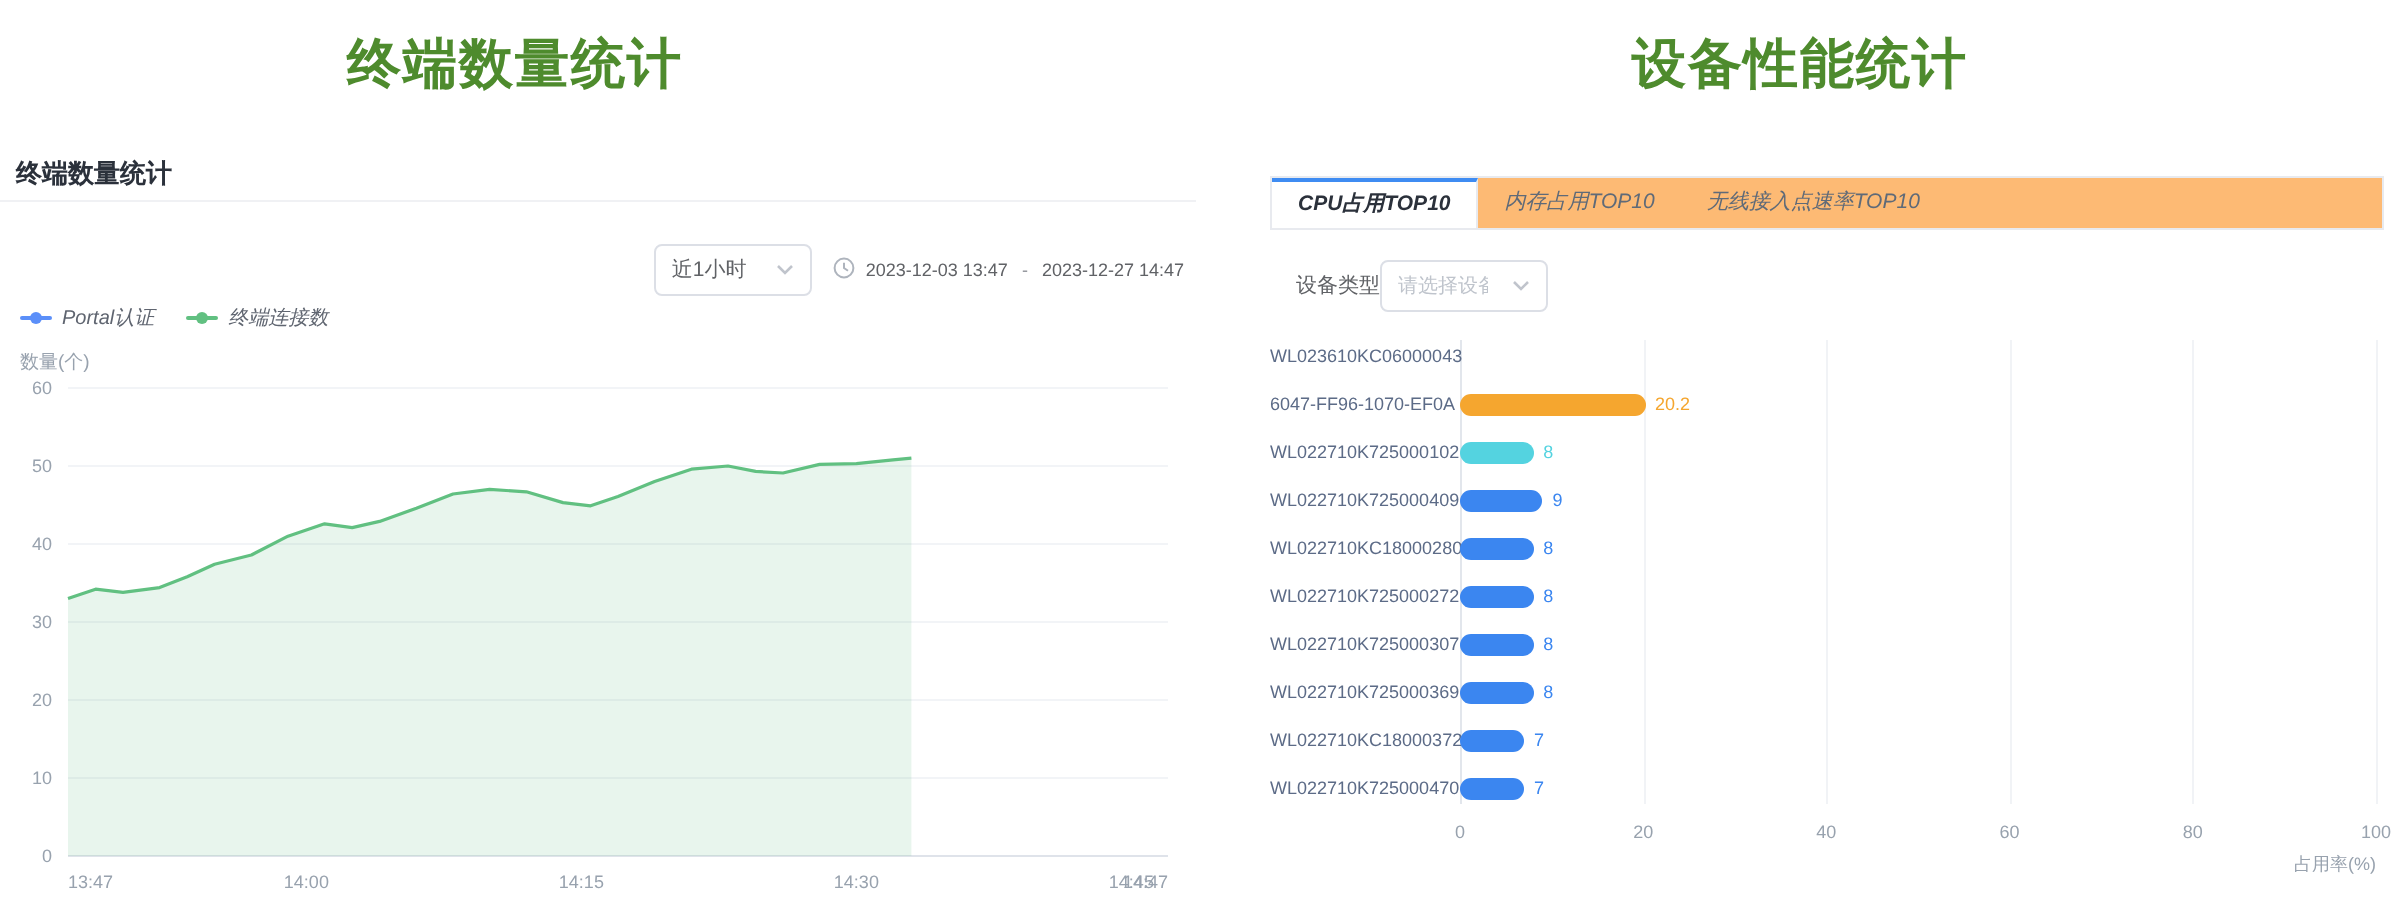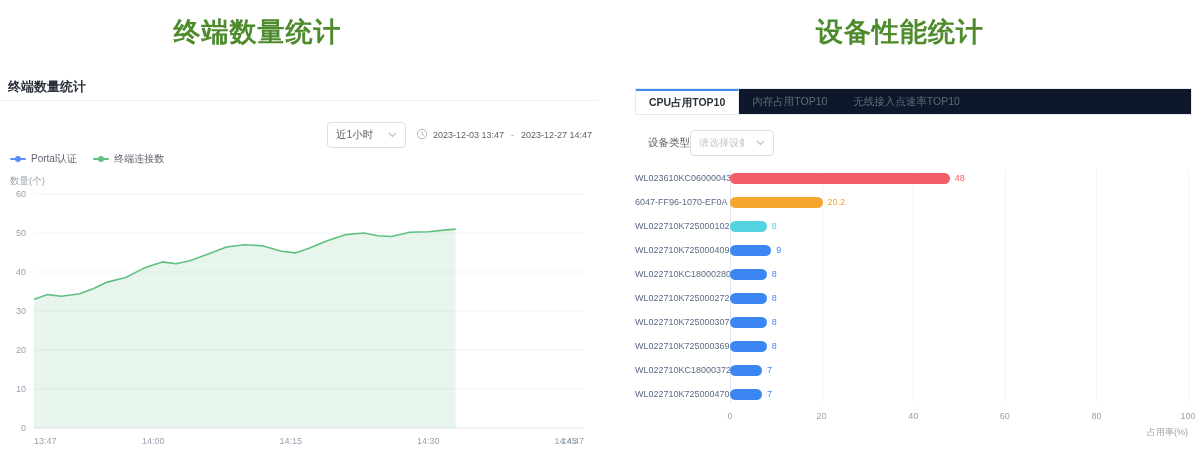--- a/index.html
+++ b/index.html
@@ -21,27 +21,27 @@
   .select { display:inline-flex; align-items:center; gap:6px; height:26px; padding:0 8px; border:1px solid #dcdfe6; border-radius:4px; background:#fff; font-size:10.5px; color:#606266; cursor:pointer; }
   .select .chev { display:inline-flex; }
   .date-range { display:inline-flex; align-items:center; gap:5px; font-size:9px; color:#606266; cursor:pointer; }
   .date-sep { color:#909399; margin:0 2px; }
 
   .legend { position:absolute; left:10px; top:152px; display:flex; align-items:center; gap:16px; }
   .legend-item { display:flex; align-items:center; gap:5px; cursor:pointer; }
   .legend-marker { position:relative; width:16px; height:8px; display:inline-block; }
   .legend-marker .lg-line { position:absolute; left:0; right:0; top:3px; height:2px; background:currentColor; border-radius:1px; }
   .legend-marker .lg-dot { position:absolute; left:5px; top:1px; width:6px; height:6px; background:currentColor; border-radius:50%; }
-  .legend-text { font-size:10px; color:#5f6570; }
+  .legend-text { font-size:10px; color:#5f6570;font-style:italic; }
 
   .ylabel { position:absolute; left:10px; top:175px; font-size:9.5px; color:#98a2ae; }
   .line-chart { position:absolute; left:8px; top:188px; }
   .line-chart .tk { font-size:9px; fill:#98a2ae; }
 
-  .tabs { position:absolute; left:35px; right:8px; top:88px; display:flex; height:27px; background:#0f172a; border:1px solid #e8eaef; }
+  .tabs { position:absolute; left:35px; right:8px; top:88px; display:flex; height:27px; background:#fdba74; border:1px solid #e8eaef;font-style:italic; }
   .tab { padding:0 13px; line-height:25px; font-size:10.5px; color:#5f6a78; cursor:pointer; white-space:nowrap; }
   .tab.active { background:#fff; font-weight:700; color:#2b313b; border-top:2px solid #3f8cf2; border-right:1px solid #e8eaef; line-height:23px; }
 
   .device-filter { position:absolute; left:48px; top:130px; display:flex; align-items:center; }
   .device-filter .flabel { font-size:10.5px; color:#606266; }
   .device-filter .select { width:84px; font-size:10px;gap:12px; }
   .device-filter .placeholder { color:#bfc4cc; overflow:hidden; white-space:nowrap; flex:1; }
   .select .chev { margin-left:auto; }
 
   .barchart { position:absolute; left:35px; right:12px; top:166px; }
@@ -161,24 +161,20 @@
             <i class="vline zero" style="left: 0%;"></i>
             <i class="vline" style="left: 20%;"></i>
             <i class="vline" style="left: 40%;"></i>
             <i class="vline" style="left: 60%;"></i>
             <i class="vline" style="left: 80%;"></i>
             <i class="vline" style="left: 100%;"></i>
           </div>
         <div class="bar-rows">
             <div class="bar-row">
               <div class="bar-label">WL023610KC06000043</div>
-              <div class="bar-track">
-                <div class="bar" style="width: 48%; background: rgb(242, 94, 103);"></div>
-                <span class="bar-value" style="left: calc(48% + 5px); color: rgb(242, 94, 103);">48</span>
-              </div>
             </div>
             <div class="bar-row">
               <div class="bar-label">6047-FF96-1070-EF0A</div>
               <div class="bar-track">
                 <div class="bar" style="width: 20.2%; background: rgb(245, 166, 47);"></div>
                 <span class="bar-value" style="left: calc(20.2% + 5px); color: rgb(245, 166, 47);">20.2</span>
               </div>
             </div>
             <div class="bar-row">
               <div class="bar-label">WL022710K725000102</div>

